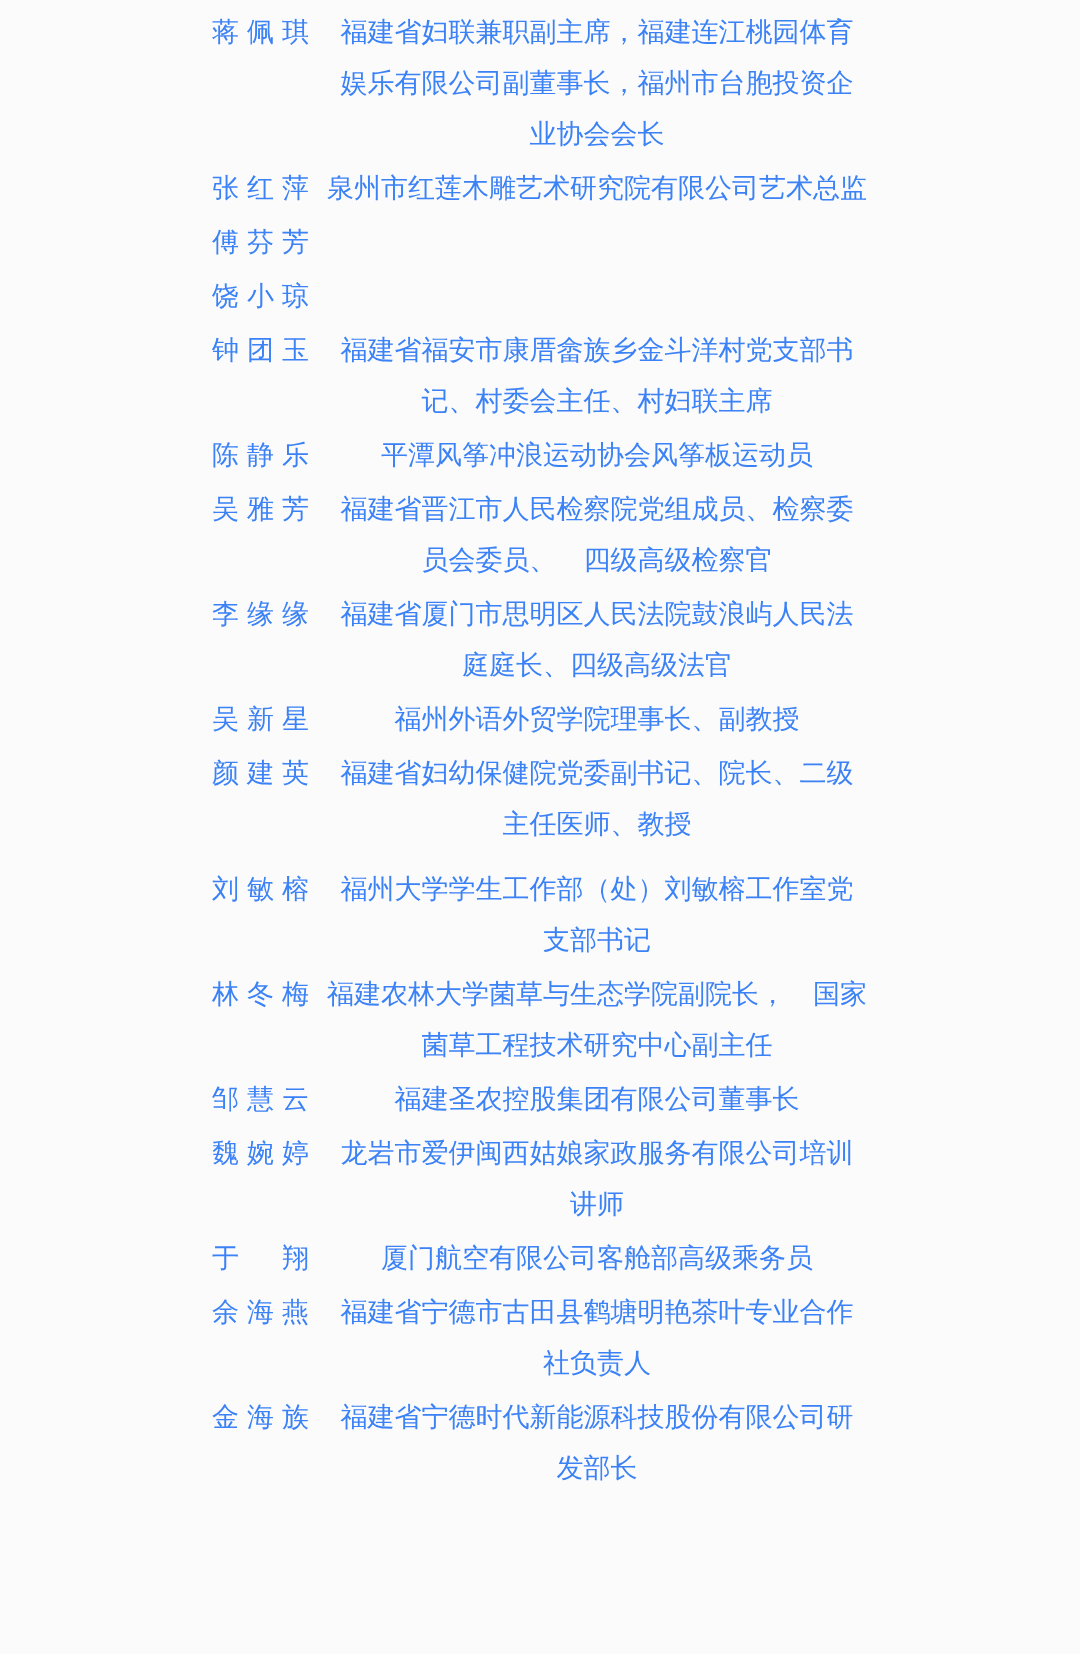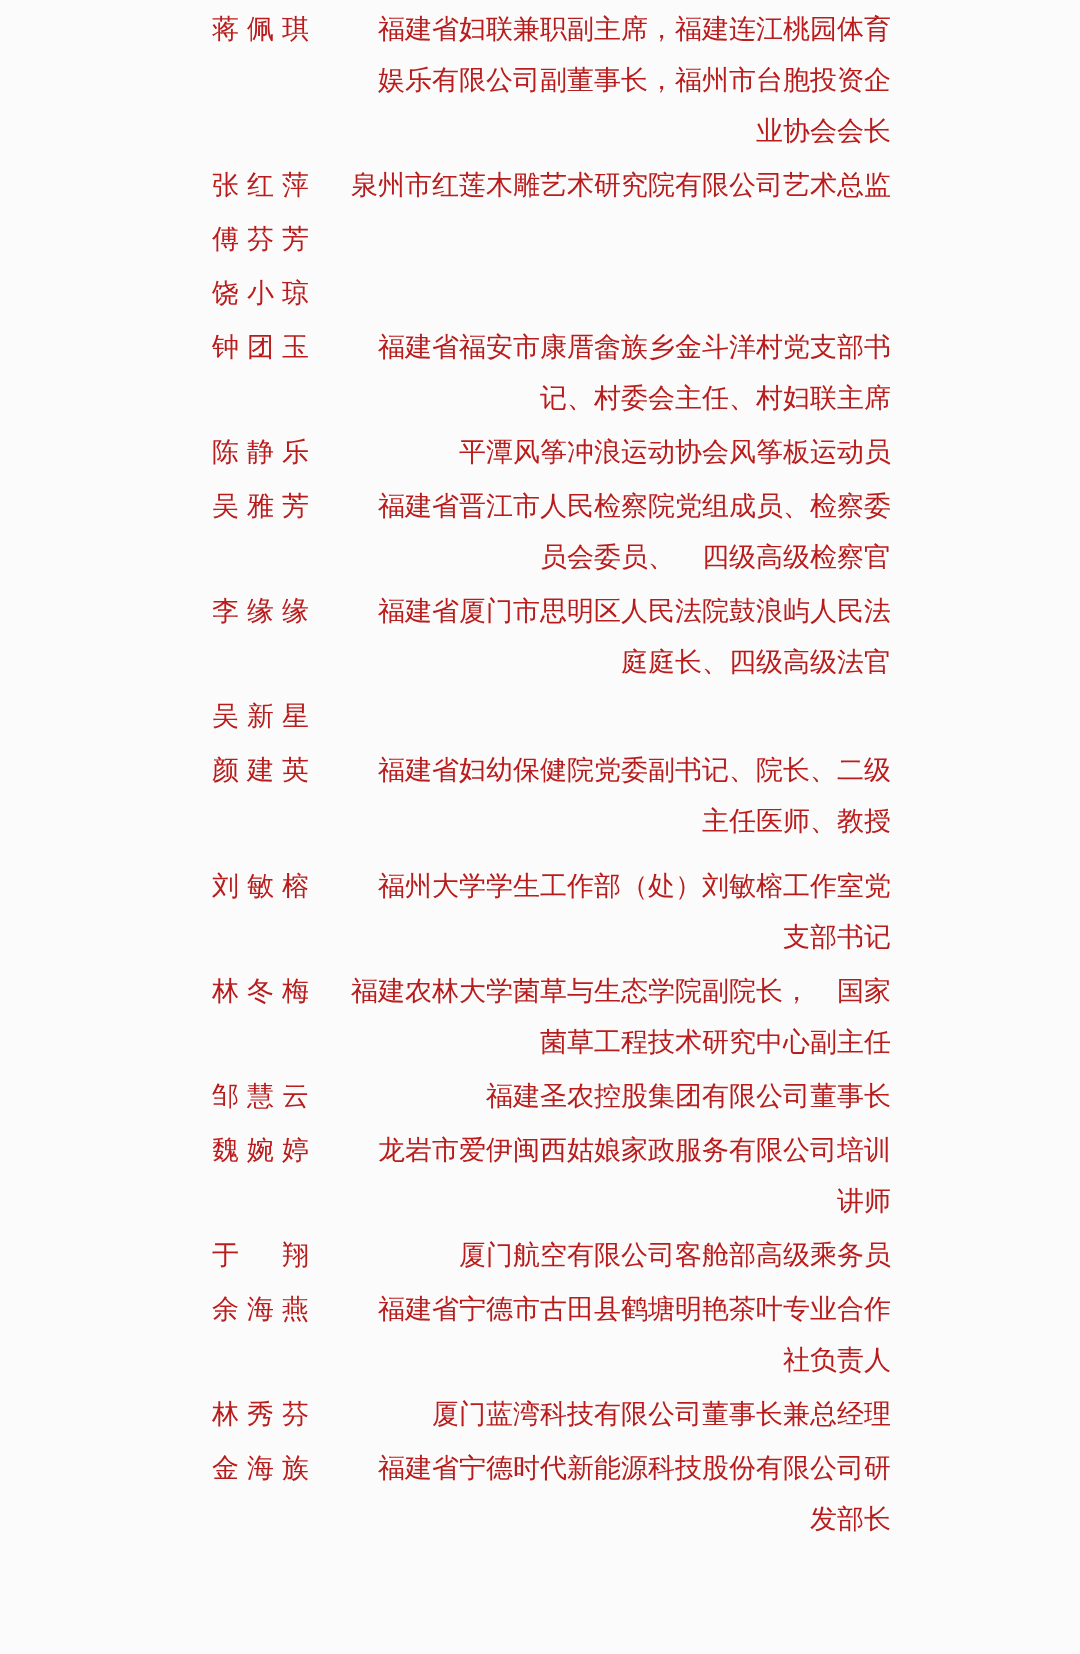--- a/index.html
+++ b/index.html
@@ -26,32 +26,32 @@
     width: 97px;
     font-size: 27px;
     line-height: 51px;
     text-align: justify;
     text-align-last: justify;
     letter-spacing: 0;
   }
   .desc {
     flex: none;
     width: 546px;
-    margin-left: 36px;
+    margin-left: 15px;
     font-size: 27px;
     line-height: 51px;
     white-space: pre-line;
-    text-align: right;
+    text-align: center;
     letter-spacing: 0;
   }
 </style>
 </head>
 <body style="background: rgb(252, 251, 251);">
 
-<div class="page" style="background: rgb(252, 251, 251); color: #b91c1c; font-family: Liberation Mono, monospace;">
+<div class="page" style="background: rgb(252, 251, 251); color: #3b82f6;">
   <div id="honor-list">
       <div class="entry">
         <div class="name">蒋佩琪</div>
         <div class="desc">福建省妇联兼职副主席，福建连江桃园体育
 娱乐有限公司副董事长，福州市台胞投资企
 业协会会长</div>
       </div>
       <div class="entry">
         <div class="name">张红萍</div>
         <div class="desc">泉州市红莲木雕艺术研究院有限公司艺术总监</div>
@@ -76,20 +76,21 @@
         <div class="desc">福建省晋江市人民检察院党组成员、检察委
 员会委员、　四级高级检察官</div>
       </div>
       <div class="entry">
         <div class="name">李缘缘</div>
         <div class="desc">福建省厦门市思明区人民法院鼓浪屿人民法
 庭庭长、四级高级法官</div>
       </div>
       <div class="entry">
         <div class="name">吴新星</div>
+        <div class="desc">福州外语外贸学院理事长、副教授</div>
       </div>
       <div class="entry">
         <div class="name">颜建英</div>
         <div class="desc">福建省妇幼保健院党委副书记、院长、二级
 主任医师、教授</div>
       </div>
       <div class="entry gap-before">
         <div class="name">刘敏榕</div>
         <div class="desc">福州大学学生工作部（处）刘敏榕工作室党
 支部书记</div>
@@ -111,22 +112,18 @@
       <div class="entry">
         <div class="name">于翔</div>
         <div class="desc">厦门航空有限公司客舱部高级乘务员</div>
       </div>
       <div class="entry">
         <div class="name">余海燕</div>
         <div class="desc">福建省宁德市古田县鹤塘明艳茶叶专业合作
 社负责人</div>
       </div>
       <div class="entry">
-        <div class="name">林秀芬</div>
-        <div class="desc">厦门蓝湾科技有限公司董事长兼总经理</div>
-      </div>
-      <div class="entry">
         <div class="name">金海族</div>
         <div class="desc">福建省宁德时代新能源科技股份有限公司研
 发部长</div>
       </div>
     </div>
 </div>
 
 </body></html>

